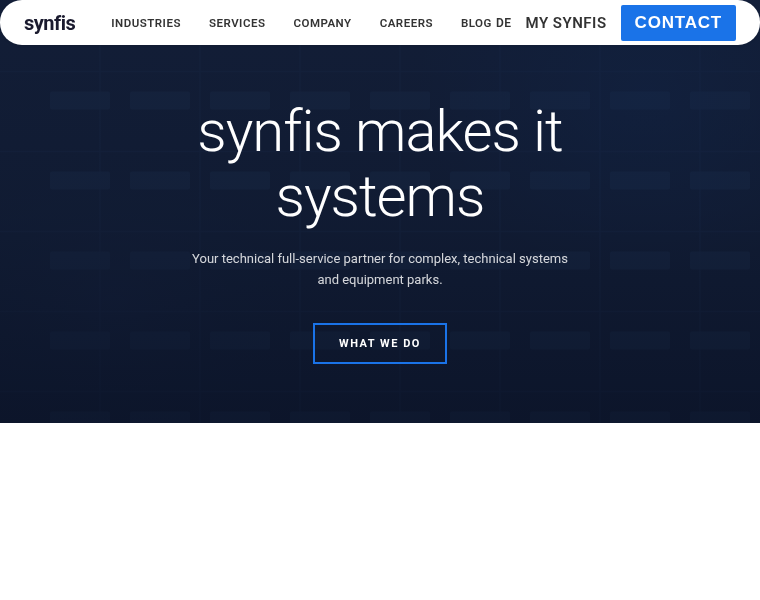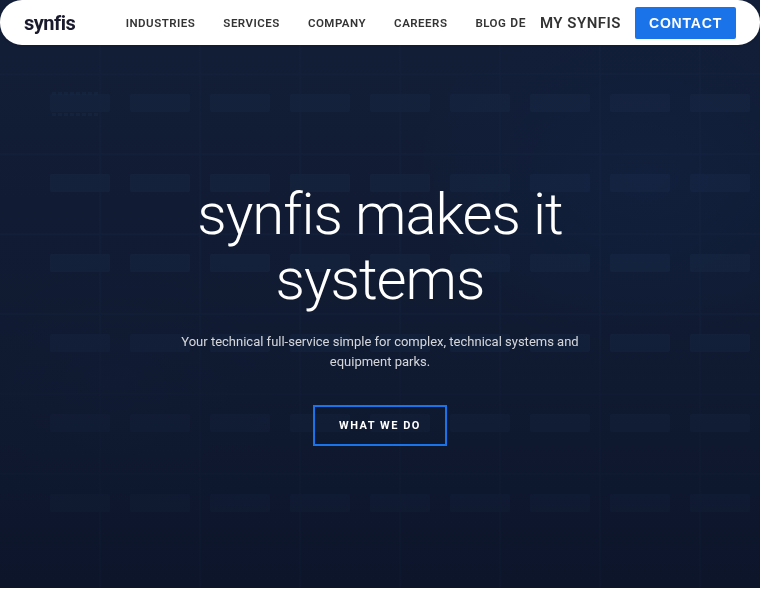--- a/index.html
+++ b/index.html
@@ -76,37 +76,37 @@
       font-weight: 600;
       color: #333;
       text-transform: uppercase;
       letter-spacing: 0.5px;
       cursor: pointer;
     }
 
     .nav-contact-btn {
       background: #1a73e8;
       color: #fff;
-      font-size: 14px;
+      font-size: 17px;
       font-weight: 700;
       text-transform: uppercase;
       letter-spacing: 0.8px;
       padding: 8px 14px;
       border: none;
       cursor: pointer;
       border-radius: 2px;
     }
 
     
     .hero {
       position: absolute;
       top: 0;
       left: 0;
       width: 760px;
-      height: 588px;
+      height: 423px;
       overflow: hidden;
     }
 
     .hero-bg {
       position: absolute;
       top: 0;
       left: 0;
       width: 100%;
       height: 100%;
       background: 
@@ -308,21 +308,21 @@
     </svg>
   </div>
 
   <div class="hero-bg"></div>
 
   <div class="hero-content">
     <h1 class="hero-title">
       <span>synfis makes it</span><br>
       <span>systems</span>
     </h1>
-    <p class="hero-subtitle">Your technical full-service simple for complex, technical systems and equipment parks.</p>
+    <p class="hero-subtitle">Your technical full-service partner for complex, technical systems and equipment parks.</p>
     <a class="hero-cta">WHAT WE DO</a>
   </div>
 </div>
 
 <nav class="navbar">
   <a class="nav-logo">synfis</a>
 
   <div class="nav-links">
     <a class="nav-link">INDUSTRIES</a>
     <a class="nav-link">SERVICES</a>

